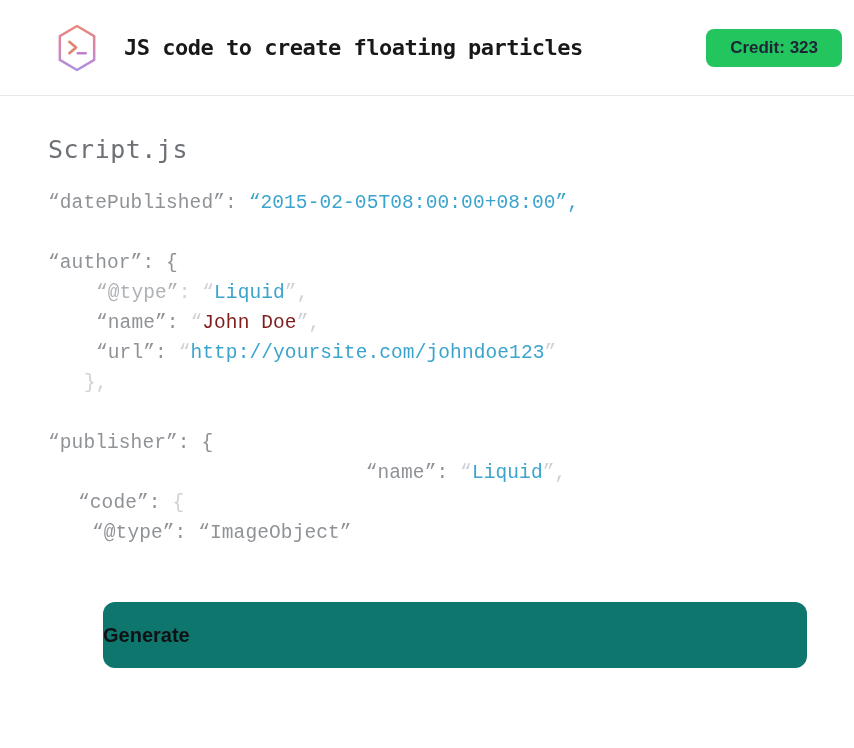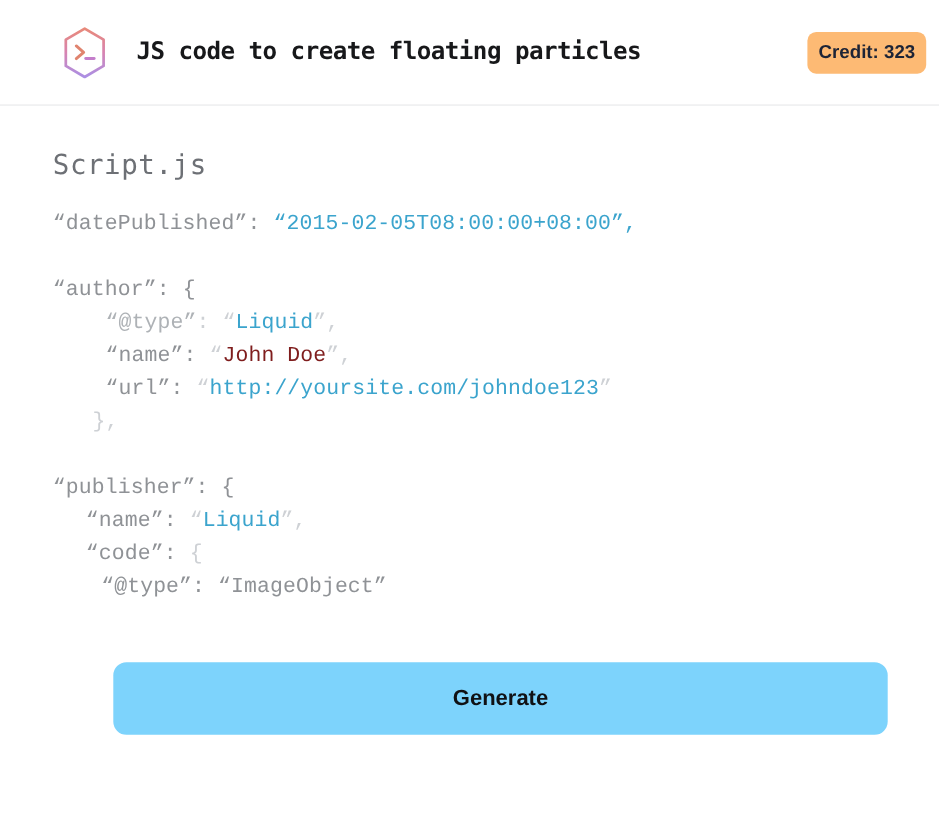--- a/index.html
+++ b/index.html
@@ -40,25 +40,25 @@
     margin-left: 26px;
     font-family: "DejaVu Sans Mono", "Liberation Mono", monospace;
     font-size: 22px;
     font-weight: 700;
     color: #17181a;
     letter-spacing: -0.5px;
     white-space: nowrap;
   }
   .credit-badge {
     margin-left: auto;
-    background: #fdba74;
+    background: #22c55e;
     color: #1d2436;
     font-size: 17px;
     font-weight: 700;
-    padding: 9px 10px;
+    padding: 9px 24px;
     border-radius: 8px;
     white-space: nowrap;
   }
 
   
   .main {
     flex: 1;
     padding: 39px 0 0 48px;
   }
   .script-heading {
@@ -83,27 +83,27 @@
   
   .button-row {
     margin: 54px 47px 0 55px;
   }
   .generate-button {
     display: block;
     width: 100%;
     height: 66px;
     border: none;
     border-radius: 12px;
-    background: #7dd3fc;
+    background: #0f766e;
     font-family: "Liberation Sans", sans-serif;
     font-size: 20px;
     font-weight: 700;
     color: #101114;
     cursor: pointer;
-    text-align: center;
+    text-align: left;
   }
 </style>
 </head>
 <body>
 
 <div class="page">
 
   <div class="header">
     <div class="logo">
       <svg width="42" height="50" viewBox="0 0 44 50" fill="none" xmlns="http://www.w3.org/2000/svg">
@@ -128,21 +128,21 @@
     <div class="code-block">
         <div class="code-line"><span style="color: rgb(143, 146, 150);">“datePublished”</span><span style="color: rgb(143, 146, 150);">: </span><span style="color: rgb(59, 164, 205);">“2015-02-05T08:00:00+08:00”,</span></div>
         <div class="code-line"></div>
         <div class="code-line"><span style="color: rgb(143, 146, 150);">“author”</span><span style="color: rgb(143, 146, 150);">: {</span></div>
         <div class="code-line" style="padding-left: 48px;"><span style="color: rgb(174, 178, 182);">“@type”</span><span style="color: rgb(206, 209, 213);">: </span><span style="color: rgb(206, 209, 213);">“</span><span style="color: rgb(59, 164, 205);">Liquid</span><span style="color: rgb(206, 209, 213);">”</span><span style="color: rgb(206, 209, 213);">,</span></div>
         <div class="code-line" style="padding-left: 48px;"><span style="color: rgb(143, 146, 150);">“name”</span><span style="color: rgb(143, 146, 150);">: </span><span style="color: rgb(206, 209, 213);">“</span><span style="color: #7f1d1d;">John Doe</span><span style="color: rgb(206, 209, 213);">”</span><span style="color: rgb(206, 209, 213);">,</span></div>
         <div class="code-line" style="padding-left: 48px;"><span style="color: rgb(143, 146, 150);">“url”</span><span style="color: rgb(143, 146, 150);">: </span><span style="color: rgb(206, 209, 213);">“</span><span style="color: rgb(59, 164, 205);">http://yoursite.com/johndoe123</span><span style="color: rgb(206, 209, 213);">”</span></div>
         <div class="code-line" style="padding-left: 36px;"><span style="color: rgb(206, 209, 213);">},</span></div>
         <div class="code-line"></div>
         <div class="code-line"><span style="color: rgb(143, 146, 150);">“publisher”</span><span style="color: rgb(143, 146, 150);">: {</span></div>
-        <div class="code-line" style="padding-left: 30px;"><span style="color: rgb(143, 146, 150);">“name”</span><span style="color: rgb(143, 146, 150);">: </span><span style="color: rgb(206, 209, 213);">“</span><span style="color: rgb(59, 164, 205);">Liquid</span><span style="color: rgb(206, 209, 213);">”</span><span style="color: rgb(206, 209, 213);">,</span></div>
+        <div class="code-line" style="padding-left: 30px; text-align: center;"><span style="color: rgb(143, 146, 150);">“name”</span><span style="color: rgb(143, 146, 150);">: </span><span style="color: rgb(206, 209, 213);">“</span><span style="color: rgb(59, 164, 205);">Liquid</span><span style="color: rgb(206, 209, 213);">”</span><span style="color: rgb(206, 209, 213);">,</span></div>
         <div class="code-line" style="padding-left: 30px;"><span style="color: rgb(143, 146, 150);">“code”</span><span style="color: rgb(143, 146, 150);">: </span><span style="color: rgb(206, 209, 213);">{</span></div>
         <div class="code-line" style="padding-left: 44px;"><span style="color: rgb(143, 146, 150); text-align: center;">“@type”: “ImageObject”</span></div>
       </div>
     <div class="button-row">
       <button class="generate-button">Generate</button>
     </div>
   </div>
 
 </div>
 

